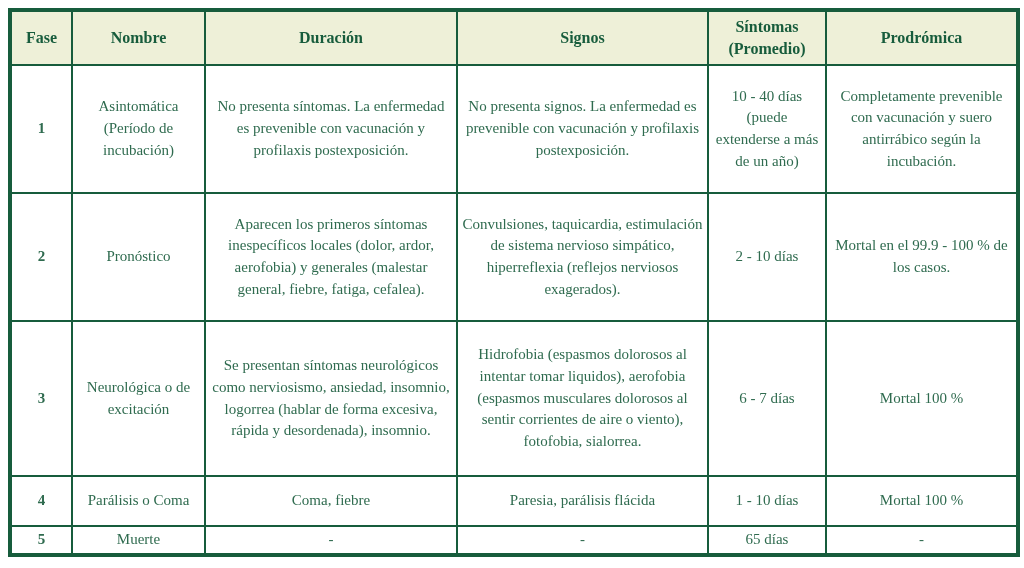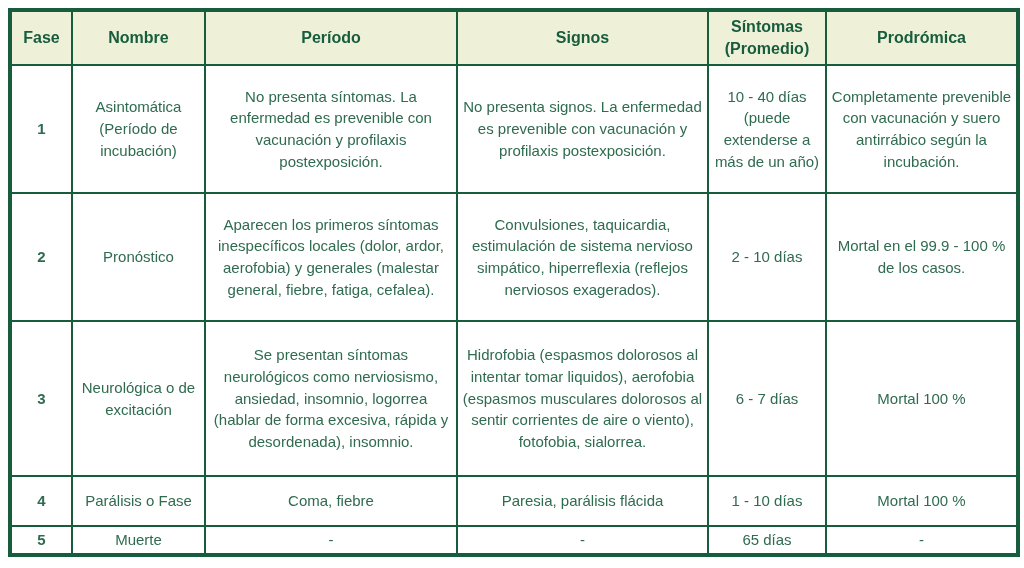--- a/index.html
+++ b/index.html
@@ -16,20 +16,21 @@
     overflow: hidden;
   }
   table.phase-table {
     position: absolute;
     left: 8px;
     top: 8px;
     width: 1008px;
     border-collapse: collapse;
     table-layout: fixed;
     border: 4px solid #175C3C;
+    font-family: Liberation Serif, serif;
   }
   table.phase-table th,
   table.phase-table td {
     border: 2px solid #175C3C;
     text-align: center;
     vertical-align: middle;
     padding: 2px 4px;
     overflow: hidden;
   }
   table.phase-table th {
@@ -76,21 +77,21 @@
       <col style="width:133px">
       <col style="width:252px">
       <col style="width:251px">
       <col style="width:118px">
       <col style="width:192px">
     </colgroup>
     <thead>
       <tr class="header-row">
         <th>Fase</th>
         <th>Nombre</th>
-        <th>Período</th>
+        <th>Duración</th>
         <th>Signos</th>
         <th>Síntomas (Promedio)</th>
         <th>Prodrómica</th>
       </tr>
     </thead>
     <tbody>
       <tr class="row-1">
         <td class="cell-fase">1</td>
         <td class="cell-nombre">Asintomática (Período de incubación)</td>
         <td class="cell-sintomas">No presenta síntomas. La enfermedad es prevenible con vacunación y profilaxis postexposición.</td>
@@ -109,21 +110,21 @@
       <tr class="row-3">
         <td class="cell-fase">3</td>
         <td class="cell-nombre">Neurológica o de excitación</td>
         <td class="cell-sintomas">Se presentan síntomas neurológicos como nerviosismo, ansiedad, insomnio, logorrea (hablar de forma excesiva, rápida y desordenada), insomnio.</td>
         <td class="cell-signos">Hidrofobia (espasmos dolorosos al intentar tomar liquidos), aerofobia (espasmos musculares dolorosos al sentir corrientes de aire o viento), fotofobia, sialorrea.</td>
         <td class="cell-duracion">6 - 7 días</td>
         <td class="cell-pronostico">Mortal 100 %</td>
       </tr>
       <tr class="row-4">
         <td class="cell-fase">4</td>
-        <td class="cell-nombre">Parálisis o Fase</td>
+        <td class="cell-nombre">Parálisis o Coma</td>
         <td class="cell-sintomas">Coma, fiebre</td>
         <td class="cell-signos">Paresia, parálisis flácida</td>
         <td class="cell-duracion">1 - 10 días</td>
         <td class="cell-pronostico">Mortal 100 %</td>
       </tr>
       <tr class="row-5">
         <td class="cell-fase">5</td>
         <td class="cell-nombre">Muerte</td>
         <td class="cell-sintomas">-</td>
         <td class="cell-signos">-</td>

